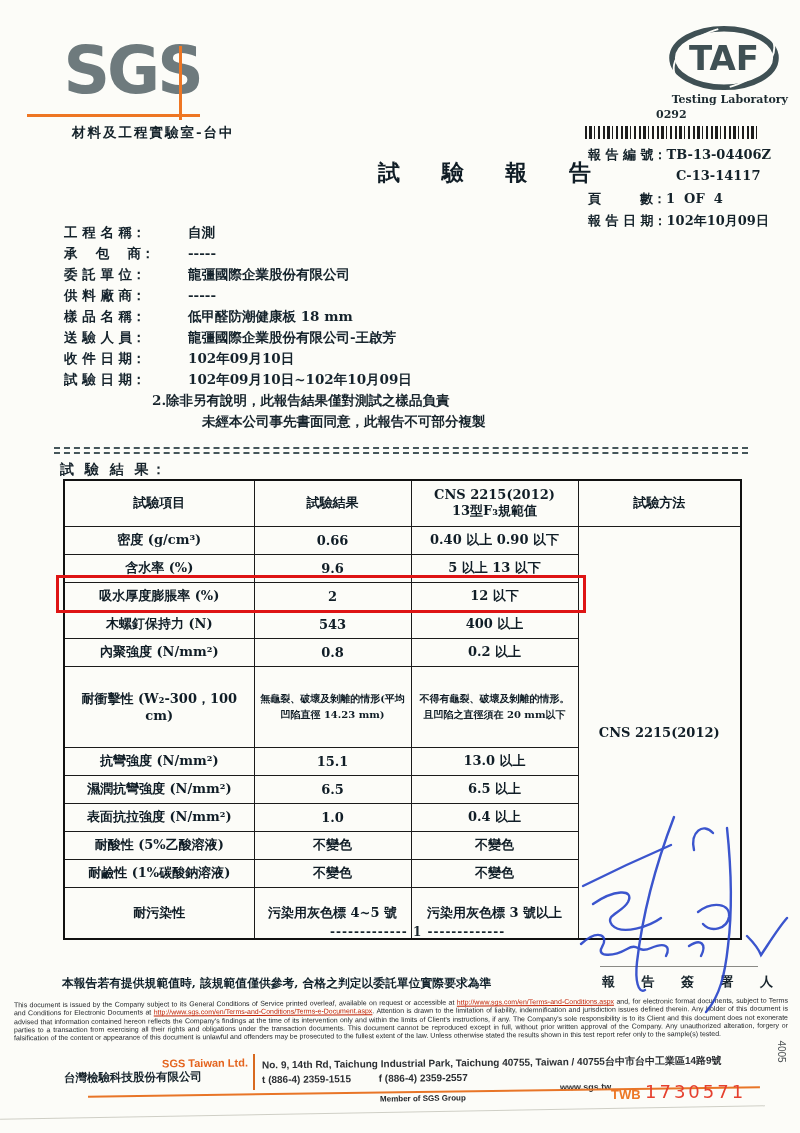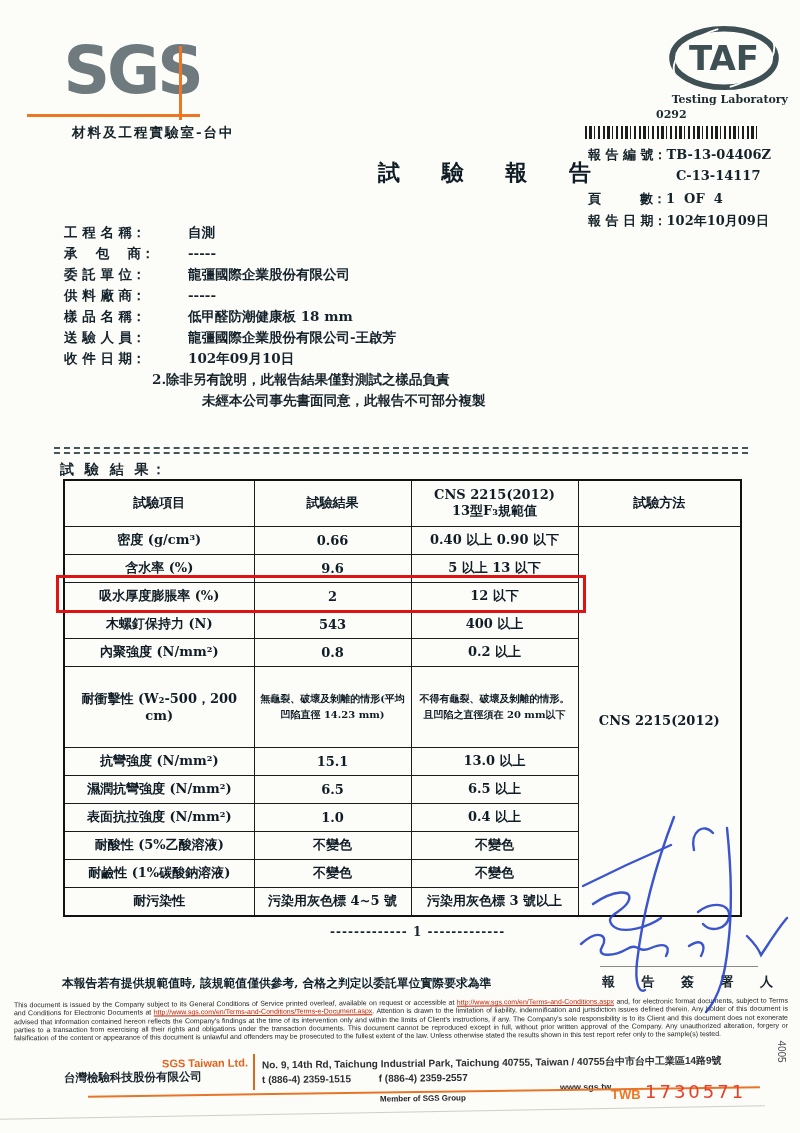--- a/index.html
+++ b/index.html
@@ -48,21 +48,21 @@
   
   table.results { position:absolute; left:63px; top:479px; width:677px; border-collapse:collapse;
                   table-layout:fixed; font-size:13px; color:#101d26; }
   table.results th, table.results td { border:1.6px solid #1b1b1b; text-align:center; vertical-align:middle;
                   padding:1px 4px; font-weight:600; }
   table.results { border:2px solid #111; }
   .c1 { width:190px; } .c2 { width:157px; } .c3 { width:167px; } .c4 { width:163px; }
   tr.hdr { height:46px; }
   tr.std { height:28px; }
   tr.tall { height:81px; }
-  tr.last { height:29px;margin-left:24px; }
+  tr.last { height:52px;margin-left:24px; }
   td.wrapcell { line-height:1.55; font-size:10px; }
   .spec-h2 { display:block; }
 
   
   .highlight-box { left:56px; top:575px; width:530px; height:38px; border:3.5px solid #de1414; z-index:5; }
 
   .page-marker { left:330px; top:925px; font-size:12px; font-weight:600; letter-spacing:1px; white-space:pre; }
 
   .footnote { left:62px; top:976px; font-size:11.8px; font-weight:bold; color:#10202a; }
 
@@ -142,20 +142,24 @@
         <span class="val">低甲醛防潮健康板 18 mm</span>
       </div>
     <div class="info-row">
         <span class="lbl">送 驗 人 員：</span>
         <span class="val">龍彊國際企業股份有限公司-王啟芳</span>
       </div>
     <div class="info-row">
         <span class="lbl">收 件 日 期：</span>
         <span class="val">102年09月10日</span>
       </div>
+    <div class="info-row">
+        <span class="lbl">試 驗 日 期：</span>
+        <span class="val">102年09月10日~102年10月09日</span>
+      </div>
     <div class="remark-line">2.除非另有說明，此報告結果僅對測試之樣品負責</div>
     <div class="remark-line indent">未經本公司事先書面同意，此報告不可部分複製</div>
   </div>
 
   <div class="abs sep"></div>
   <div class="abs results-heading">試 驗 結 果：</div>
 
   <table class="results">
     <colgroup>
         <col class="c1">
@@ -193,21 +197,21 @@
       <td>木螺釘保持力 (N)</td>
       <td>543</td>
       <td>400 以上</td>
     </tr>
     <tr class="std">
       <td>內聚強度 (N/mm²)</td>
       <td>0.8</td>
       <td>0.2 以上</td>
     </tr>
     <tr class="tall">
-      <td>耐衝擊性 (W₂-500，200 cm)</td>
+      <td>耐衝擊性 (W₂-300，100 cm)</td>
       <td class="wrapcell">無龜裂、破壞及剝離的情形(平均凹陷直徑 14.23 mm)</td>
       <td class="wrapcell">不得有龜裂、破壞及剝離的情形。且凹陷之直徑須在 20 mm以下</td>
     </tr>
     <tr class="std">
       <td>抗彎強度 (N/mm²)</td>
       <td>15.1</td>
       <td>13.0 以上</td>
     </tr>
     <tr class="std">
       <td>濕潤抗彎強度 (N/mm²)</td>

